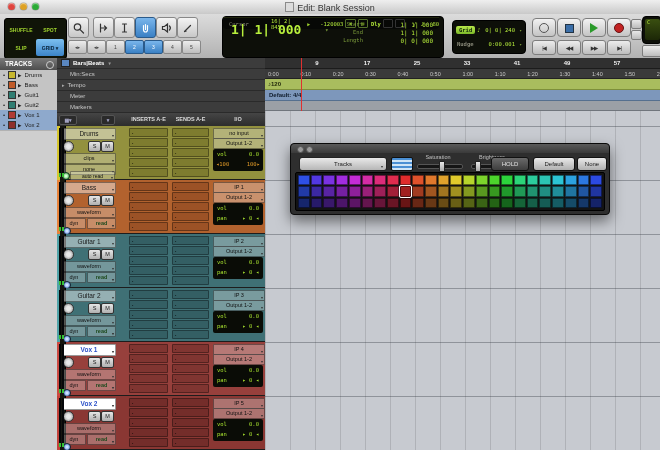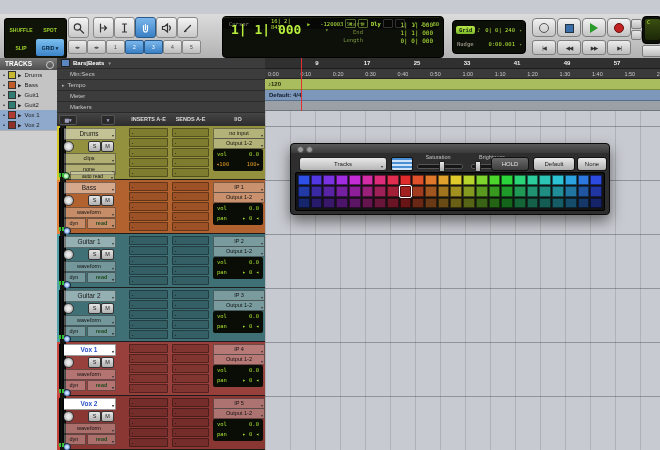--- a/index.html
+++ b/index.html
@@ -132,20 +132,28 @@
   #swatchpanel{left:4px;top:28px;width:310px;height:39px;background:#131313;border:1px solid #000;border-radius:2px;
     display:grid;grid-template-columns:repeat(24,1fr);grid-auto-rows:1fr;gap:1px;padding:2px;box-sizing:border-box;}
   .sw{border-radius:1px;border:1px solid rgba(0,0,0,.5);}
   .sw.sel{outline:1px solid #fff;box-shadow:0 0 2px #fff;}
 </style>
 </head>
 <body>
 
 <div id="app">
 
+  <div id="titlebar" class="abs">
+    <div class="abs tl" style="left:8px;background:#e0443e;"></div>
+    <div class="abs tl" style="left:20px;background:#dea123;"></div>
+    <div class="abs tl" style="left:32px;background:#2aab35;"></div>
+    <div id="win-title" class="abs">
+      <span id="doc-icon"></span><span>Edit: Blank Session</span>
+    </div>
+  </div>
 
   <div id="toolbar" class="abs">
     <div id="editmodes" class="abs">
         <div class="emode">SHUFFLE</div>
         <div class="emode">SPOT</div>
         <div class="emode">SLIP</div>
         <div class="emode active">GRID ▾</div>
       </div>
     <div id="toolsrow">
         <div class="abs toolbtn" style="left: 68px;">

